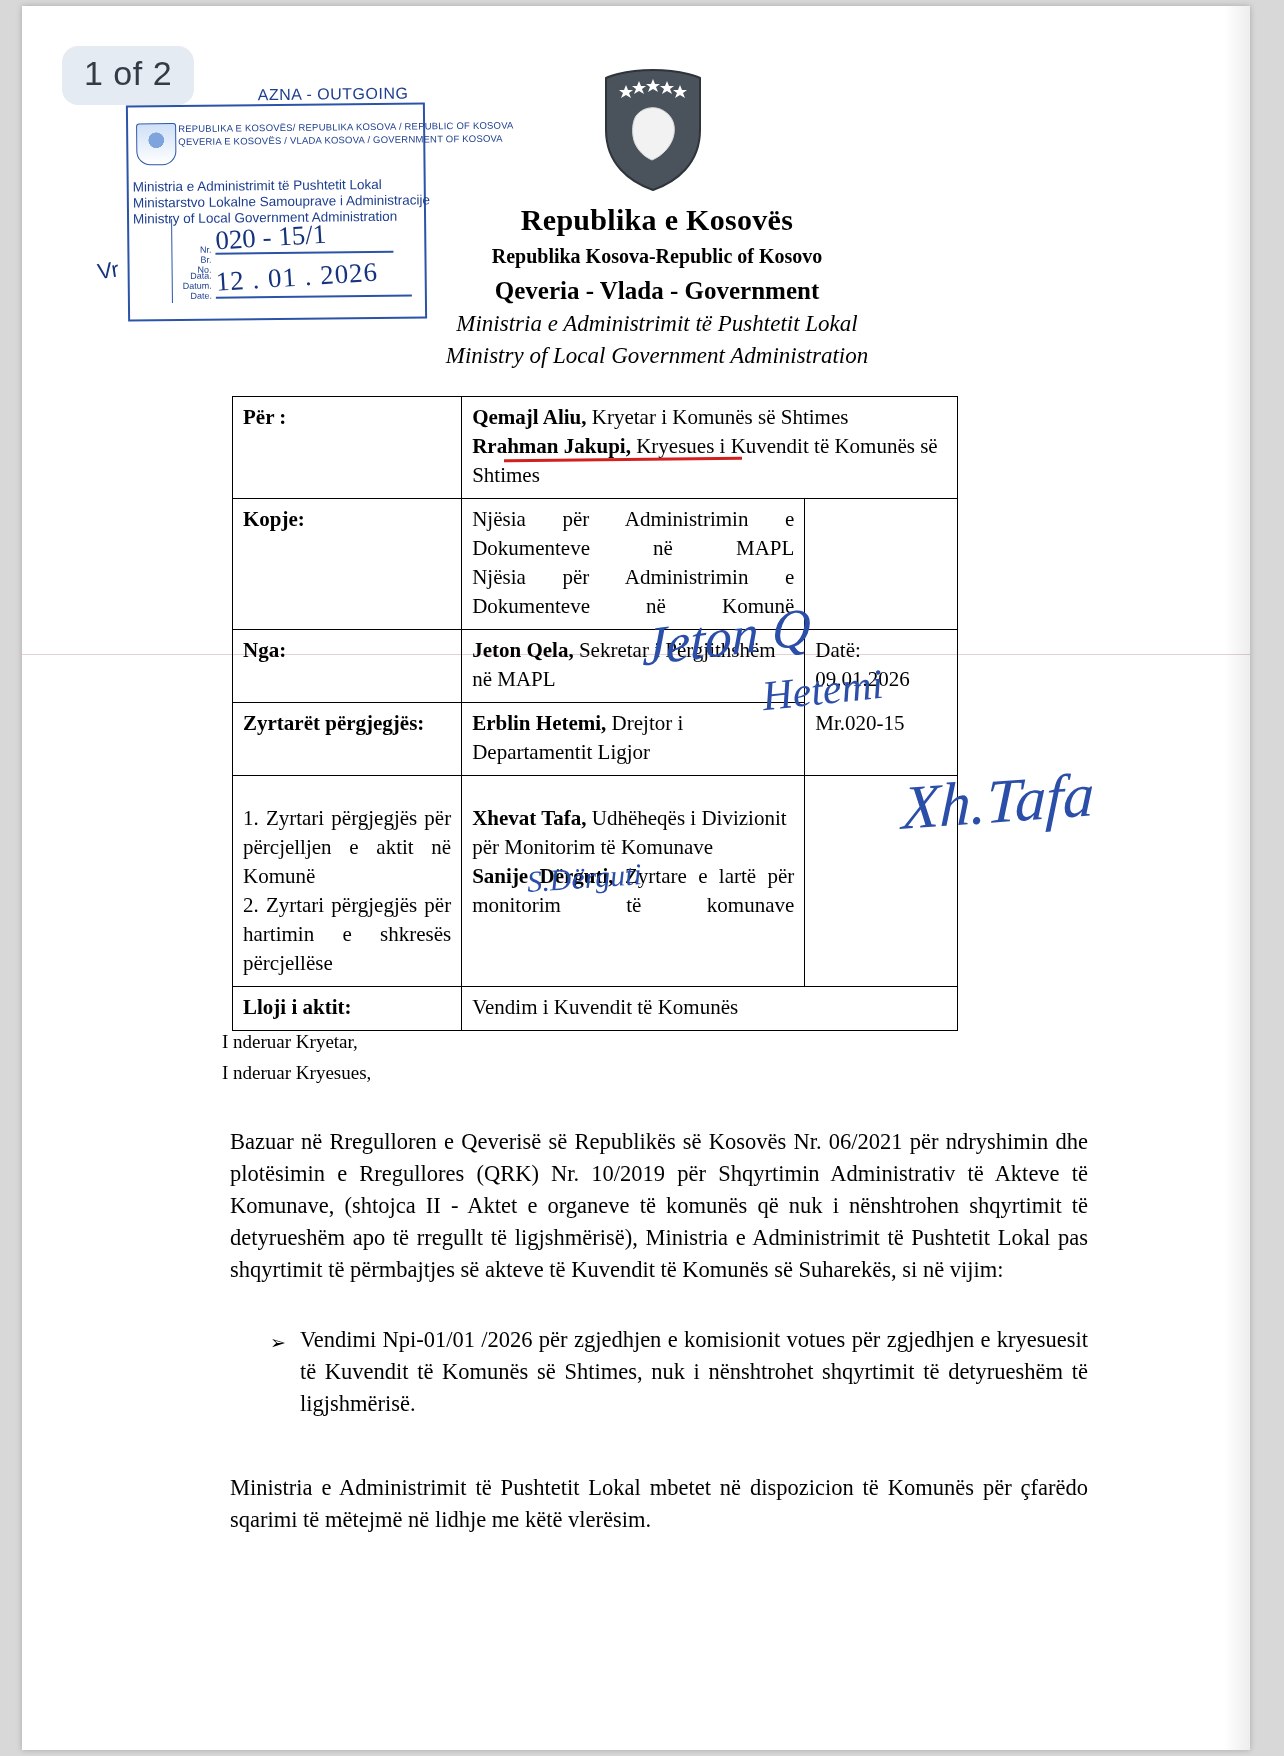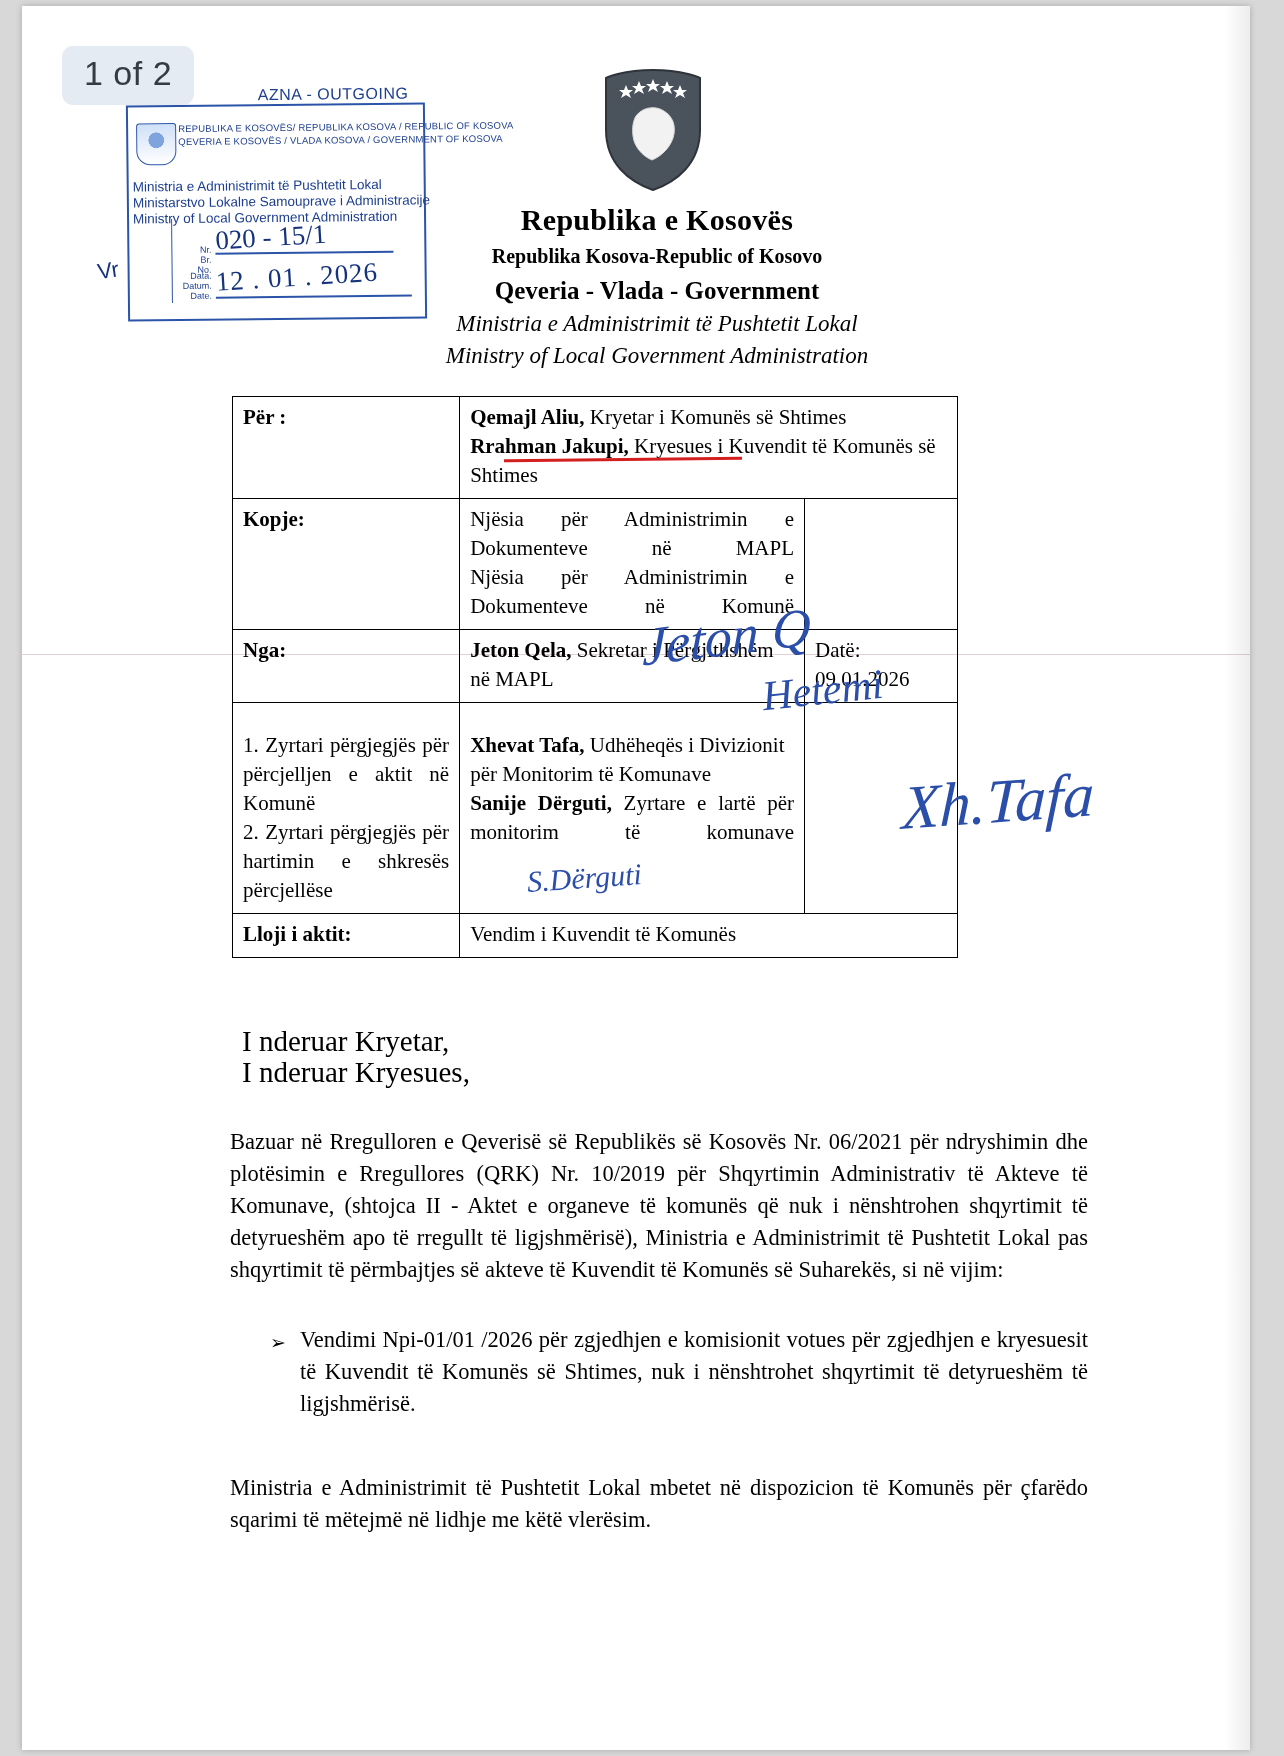--- a/index.html
+++ b/index.html
@@ -41,21 +41,21 @@
     background: rgba(200,170,180,0.55);
   }
 
   
   #page-chip {
     position: absolute;
     left: 62px;
     top: 46px;
     padding: 8px 22px 12px 22px;
     background: rgba(225,232,240,0.85);
-    border-radius: 11px;
+    border-radius: 16px;
     font-family: "Liberation Sans", sans-serif;
     font-size: 34px;
     color: #333b44;
     letter-spacing: 0.5px;
     z-index: 40;
   }
 
   
   #stamp {
     position: absolute;
@@ -225,23 +225,23 @@
     pointer-events: none;
   }
   #sig1 { left: 620px; top: 600px; font-size: 54px; transform: rotate(-7deg) skewX(-8deg); }
   #sig2 { left: 740px; top: 660px; font-size: 42px; transform: rotate(-6deg); }
   #sig3 { left: 880px; top: 760px; font-size: 62px; transform: rotate(-4deg) skewX(-6deg); }
   #sig4 { left: 505px; top: 855px; font-size: 30px; transform: rotate(-4deg); }
 
   
   #salutation {
     position: absolute;
-    left: 220px;
+    left: 200px;
     top: 1020px;
-    font-size: 29px;
+    font-size: 19px;
     line-height: 31px;
   }
   #para1 {
     position: absolute;
     left: 208px;
     top: 1120px;
     width: 858px;
     font-size: 22.5px;
     line-height: 32px;
     text-align: justify;
@@ -339,20 +339,29 @@
       <td class="k">Nga:</td>
       <td class="v">
         <span class="bold">Jeton Qela,</span><span> Sekretar i Përgjithshëm në MAPL</span>
       </td>
       <td class="d no-bot">
         <div>Datë:</div>
         <div>09.01.2026</div>
       </td>
     </tr>
     <tr>
+      <td class="k">Zyrtarët përgjegjës:</td>
+      <td class="v">
+        <span class="bold">Erblin Hetemi,</span><span> Drejtor i Departamentit Ligjor</span>
+      </td>
+      <td class="d no-top">
+        <div>Mr.020-15</div>
+      </td>
+    </tr>
+    <tr>
       <td class="k" style="font-weight:normal">
         <div class="just" style="padding-top:22px">1. Zyrtari përgjegjës për përcjelljen e aktit në Komunë</div>
         <div class="just">2. Zyrtari përgjegjës për hartimin e shkresës përcjellëse</div>
       </td>
       <td class="v">
         <div style="padding-top:22px">
           <span class="bold">Xhevat Tafa,</span><span> Udhëheqës i Divizionit për Monitorim të Komunave</span>
         </div>
         <div class="just">
           <span class="bold">Sanije Dërguti,</span><span> Zyrtare e lartë për monitorim të komunave</span>

